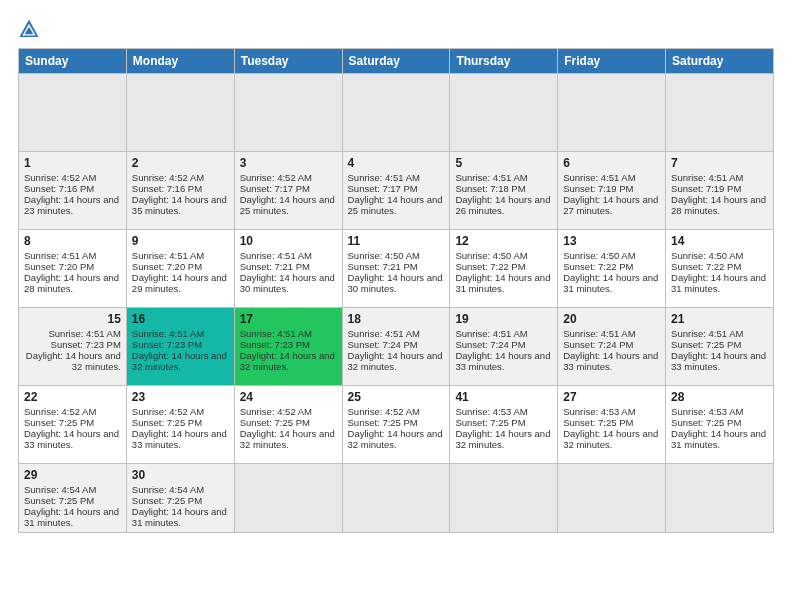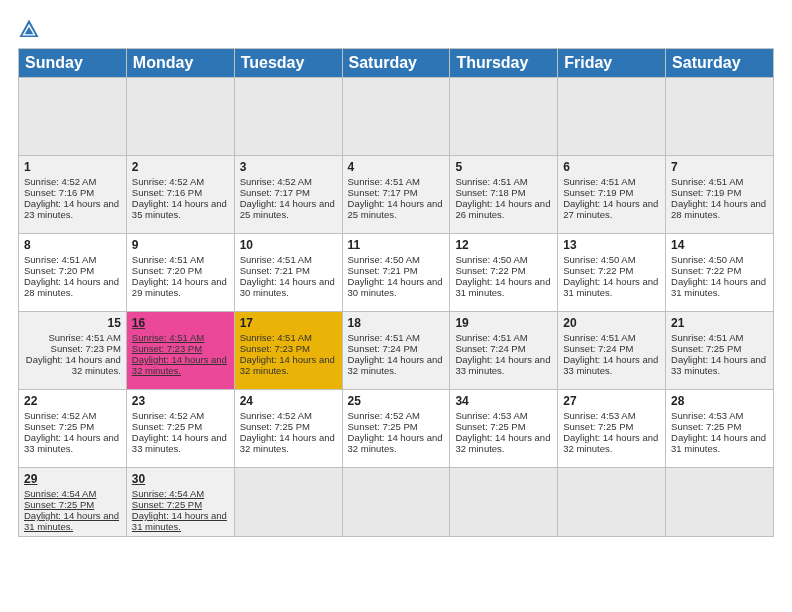--- a/index.html
+++ b/index.html
@@ -52,21 +52,21 @@
       color: #555;
     }
     .calendar {
       width: 100%;
       border-collapse: collapse;
       table-layout: fixed;
     }
     .calendar th {
       background: #2e75b6;
       color: #fff;
-      font-size: 16px;
+      font-size: 12px;
       font-weight: bold;
       text-align: left;
       padding: 5px 6px;
       border: 1px solid #c0c0c0;
     }
     .calendar td {
       vertical-align: top;
       border: 1px solid #c0c0c0;
       padding: 4px 5px;
       font-size: 9.5px;
@@ -82,21 +82,20 @@
       font-weight: bold;
       display: block;
       margin-bottom: 2px;
       color: #222;
     }
     .empty {
       background: #e8e8e8 !important;
     }
     .last-row td {
       height: 68px;
-      text-decoration: underline;
     }
   </style>
 </head>
 <body>
 
 <div class="page">
   <div class="header">
     <div class="logo">
       <svg class="logo-icon" viewBox="0 0 30 30">
         <polygon points="15,2 28,26 2,26" fill="#2e75b6"></polygon>
@@ -224,27 +223,27 @@
             <div>Daylight: 14 hours and 31 minutes.</div>
           </td>
         </tr>
         <tr>
           <td style="background: rgb(240, 240, 240); text-align: right;">
             <span class="day-num">15</span>
             <div>Sunrise: 4:51 AM</div>
             <div>Sunset: 7:23 PM</div>
             <div>Daylight: 14 hours and 32 minutes.</div>
           </td>
-          <td style="background: #ec4899; text-decoration: underline;">
+          <td style="background: #14b8a6;">
             <span class="day-num">16</span>
             <div>Sunrise: 4:51 AM</div>
             <div>Sunset: 7:23 PM</div>
             <div>Daylight: 14 hours and 32 minutes.</div>
           </td>
-          <td style="background: #eab308;">
+          <td style="background: #22c55e;">
             <span class="day-num">17</span>
             <div>Sunrise: 4:51 AM</div>
             <div>Sunset: 7:23 PM</div>
             <div>Daylight: 14 hours and 32 minutes.</div>
           </td>
           <td style="background: rgb(240, 240, 240); margin-left: 27px;">
             <span class="day-num">18</span>
             <div>Sunrise: 4:51 AM</div>
             <div>Sunset: 7:24 PM</div>
             <div>Daylight: 14 hours and 32 minutes.</div>
@@ -287,21 +286,21 @@
             <div>Sunset: 7:25 PM</div>
             <div>Daylight: 14 hours and 32 minutes.</div>
           </td>
           <td>
             <span class="day-num">25</span>
             <div>Sunrise: 4:52 AM</div>
             <div>Sunset: 7:25 PM</div>
             <div>Daylight: 14 hours and 32 minutes.</div>
           </td>
           <td>
-            <span class="day-num">34</span>
+            <span class="day-num">41</span>
             <div>Sunrise: 4:53 AM</div>
             <div>Sunset: 7:25 PM</div>
             <div>Daylight: 14 hours and 32 minutes.</div>
           </td>
           <td>
             <span class="day-num">27</span>
             <div>Sunrise: 4:53 AM</div>
             <div>Sunset: 7:25 PM</div>
             <div>Daylight: 14 hours and 32 minutes.</div>
           </td>

